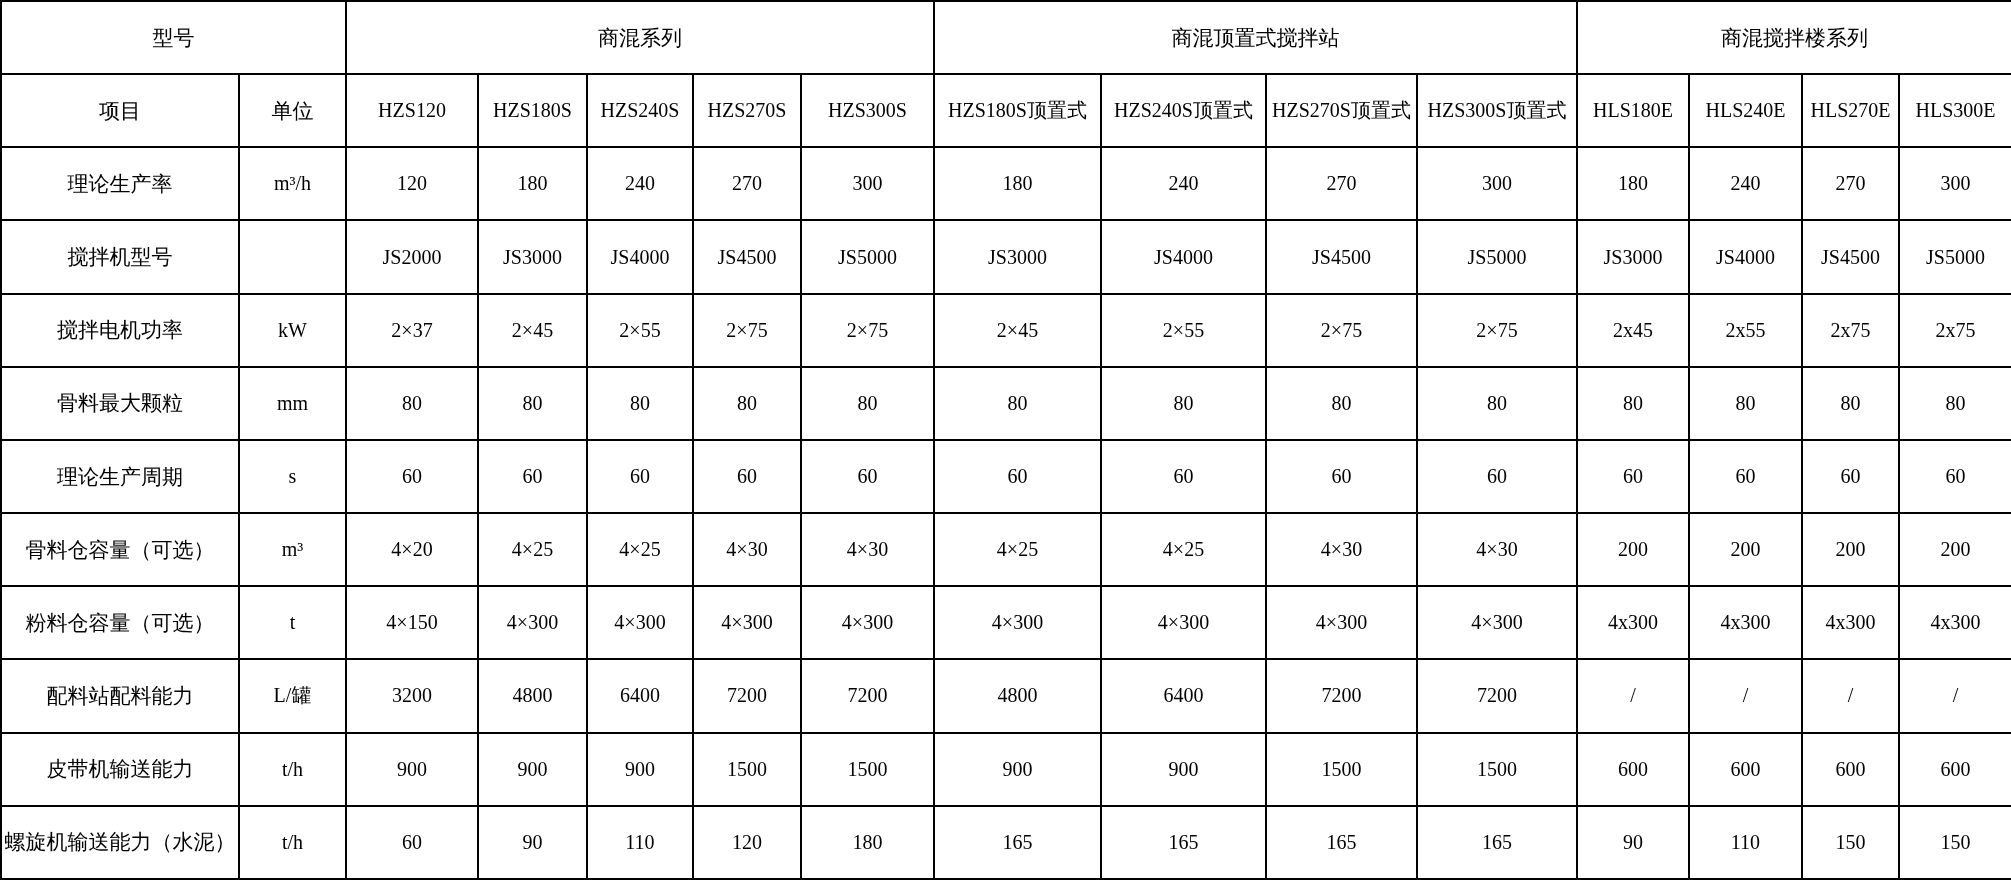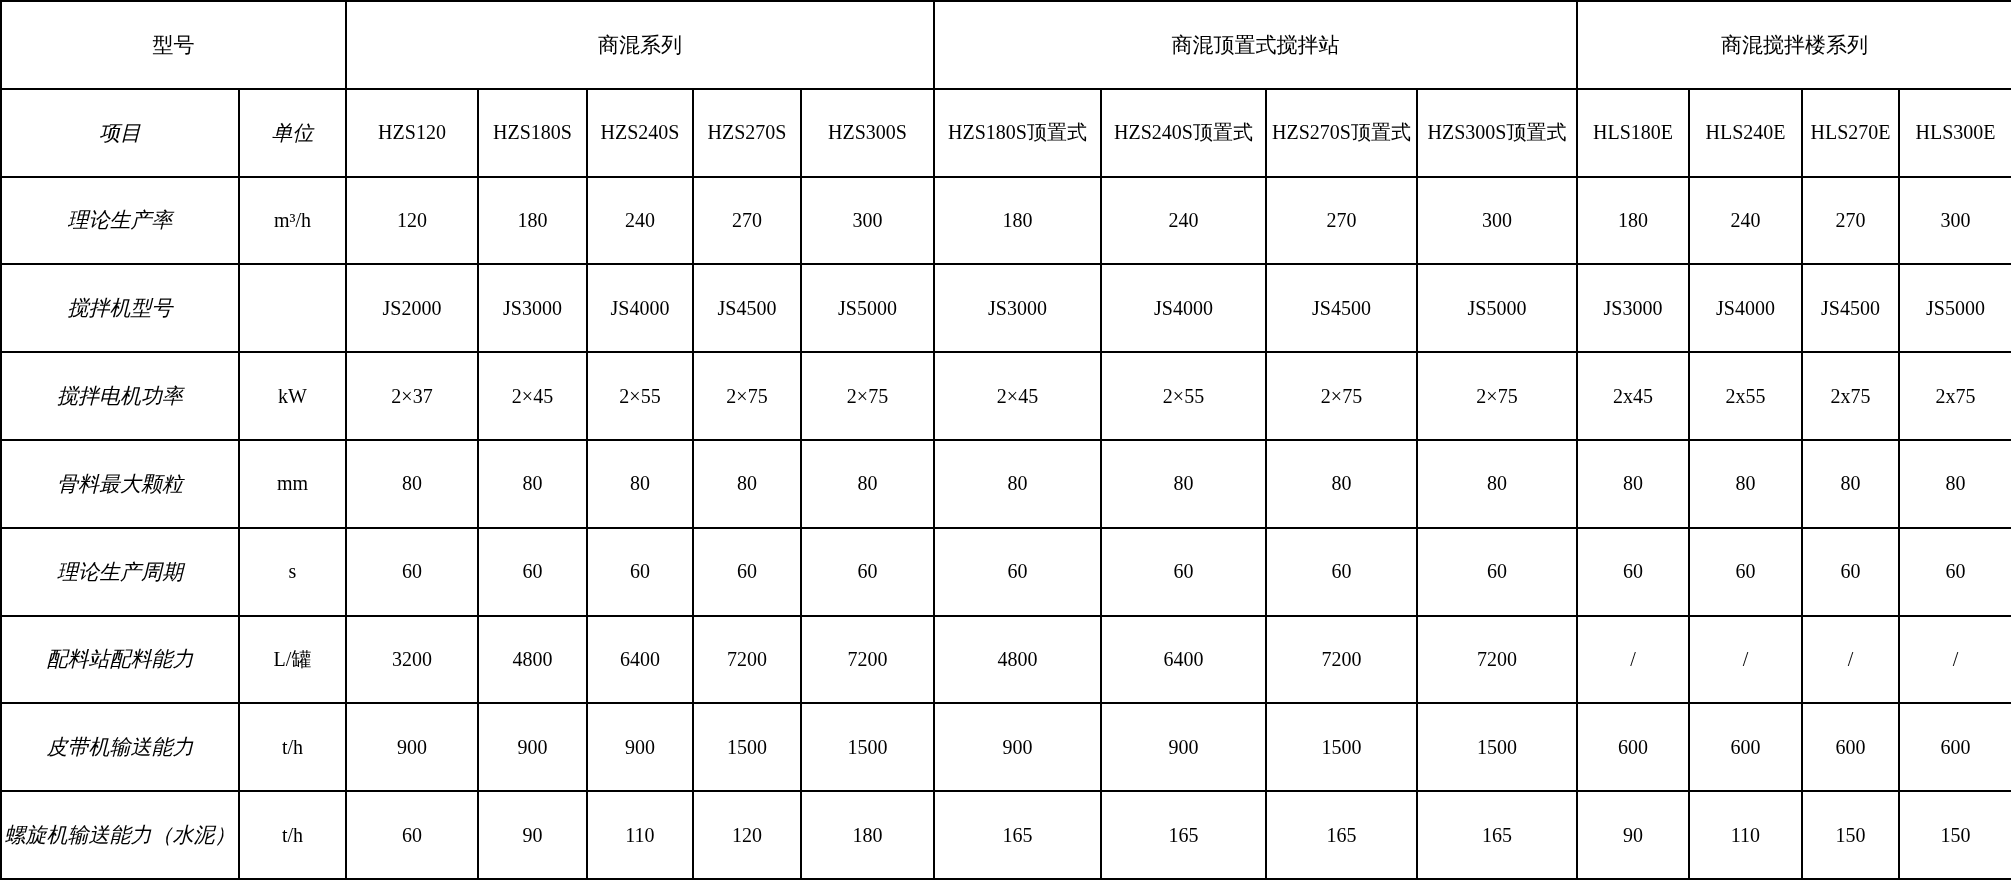--- a/index.html
+++ b/index.html
@@ -23,21 +23,21 @@
   table.spec td {
     border: 2px solid #000000;
     text-align: center;
     vertical-align: middle;
     padding: 0 2px;
     overflow: hidden;
     white-space: nowrap;
   }
   table.spec tr { height: 44px; }
   .group-cell { font-size: 21px; }
-  .label-cell { font-size: 21px; font-style: italic; }
+  .label-cell { font-size: 21px; }
 </style>
 </head>
 <body>
 
 <table class="spec">
   <colgroup id="colgroup">
       <col style="width: 238px;">
       <col style="width: 107px;">
       <col style="width: 132px;">
       <col style="width: 109px;">
@@ -156,20 +156,54 @@
         <td>60</td>
         <td>60</td>
         <td>60</td>
         <td>60</td>
         <td>60</td>
         <td>60</td>
         <td>60</td>
         <td>60</td>
       </tr>
       <tr>
+        <td class="label-cell">骨料仓容量（可选）</td>
+        <td>m³</td>
+        <td>4×20</td>
+        <td>4×25</td>
+        <td>4×25</td>
+        <td>4×30</td>
+        <td>4×30</td>
+        <td>4×25</td>
+        <td>4×25</td>
+        <td>4×30</td>
+        <td>4×30</td>
+        <td>200</td>
+        <td>200</td>
+        <td>200</td>
+        <td>200</td>
+      </tr>
+      <tr>
+        <td class="label-cell">粉料仓容量（可选）</td>
+        <td>t</td>
+        <td>4×150</td>
+        <td>4×300</td>
+        <td>4×300</td>
+        <td>4×300</td>
+        <td>4×300</td>
+        <td>4×300</td>
+        <td>4×300</td>
+        <td>4×300</td>
+        <td>4×300</td>
+        <td>4x300</td>
+        <td>4x300</td>
+        <td>4x300</td>
+        <td>4x300</td>
+      </tr>
+      <tr>
         <td class="label-cell">配料站配料能力</td>
         <td>L/罐</td>
         <td>3200</td>
         <td>4800</td>
         <td>6400</td>
         <td>7200</td>
         <td>7200</td>
         <td>4800</td>
         <td>6400</td>
         <td>7200</td>

